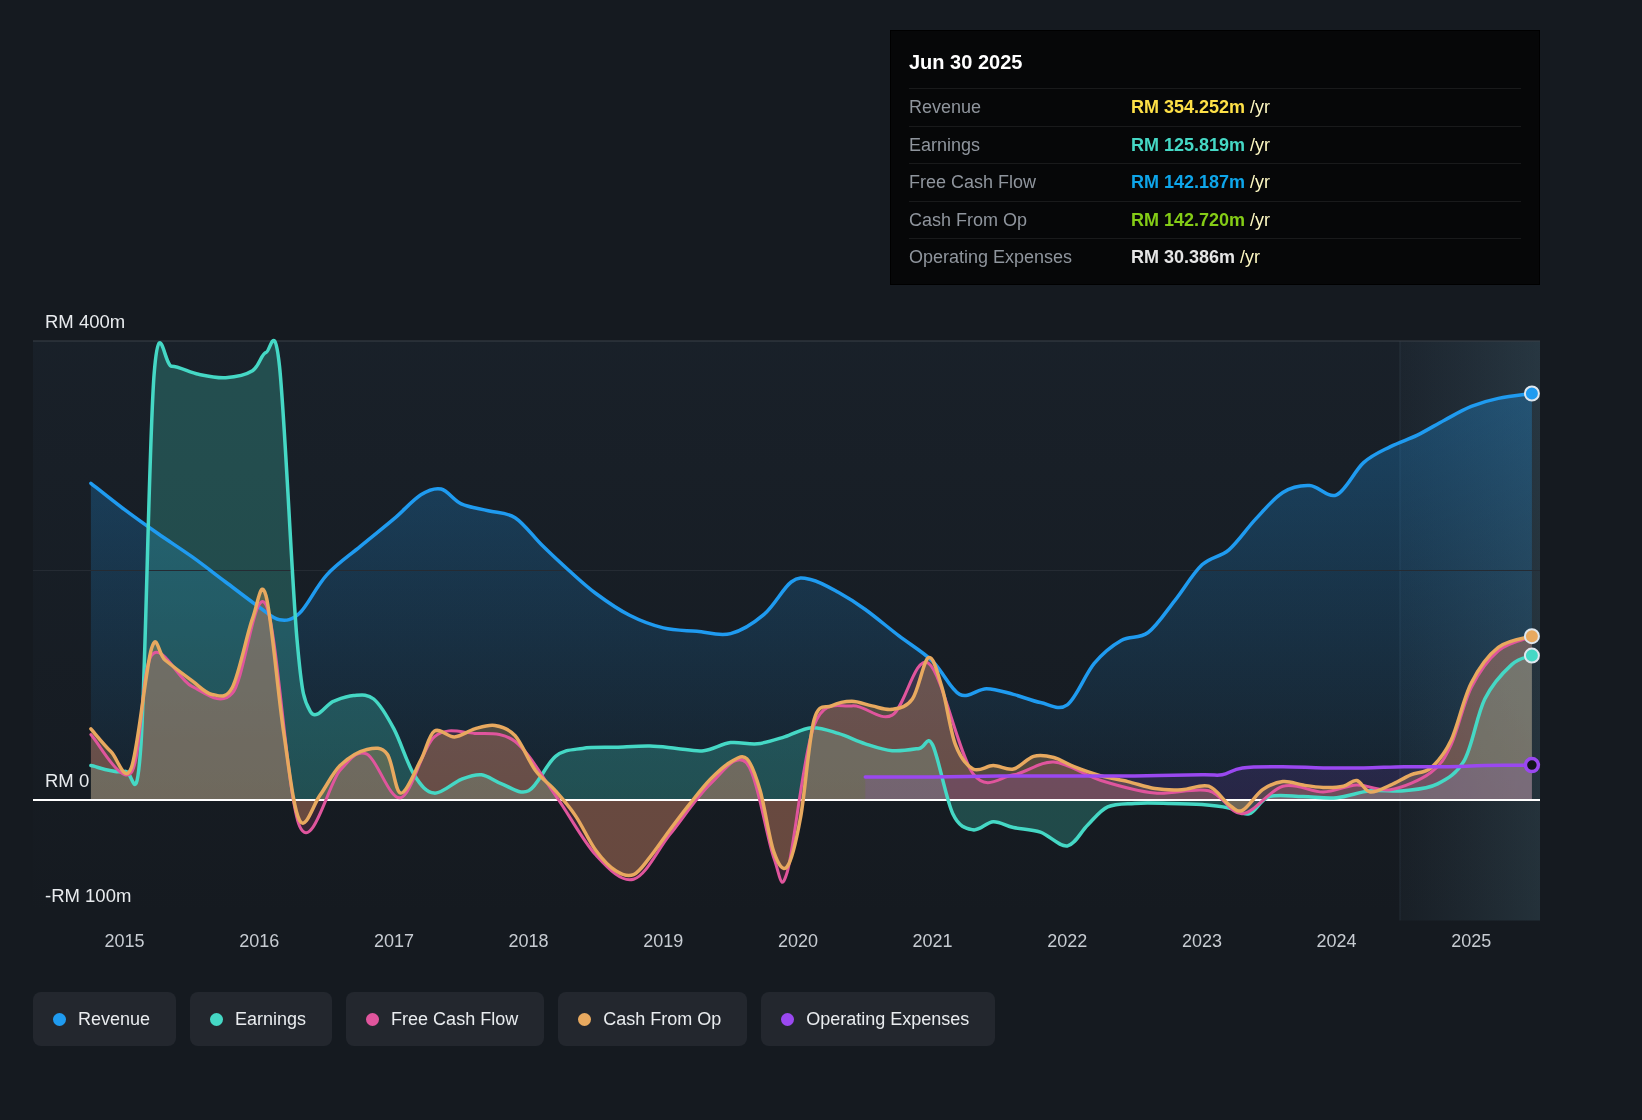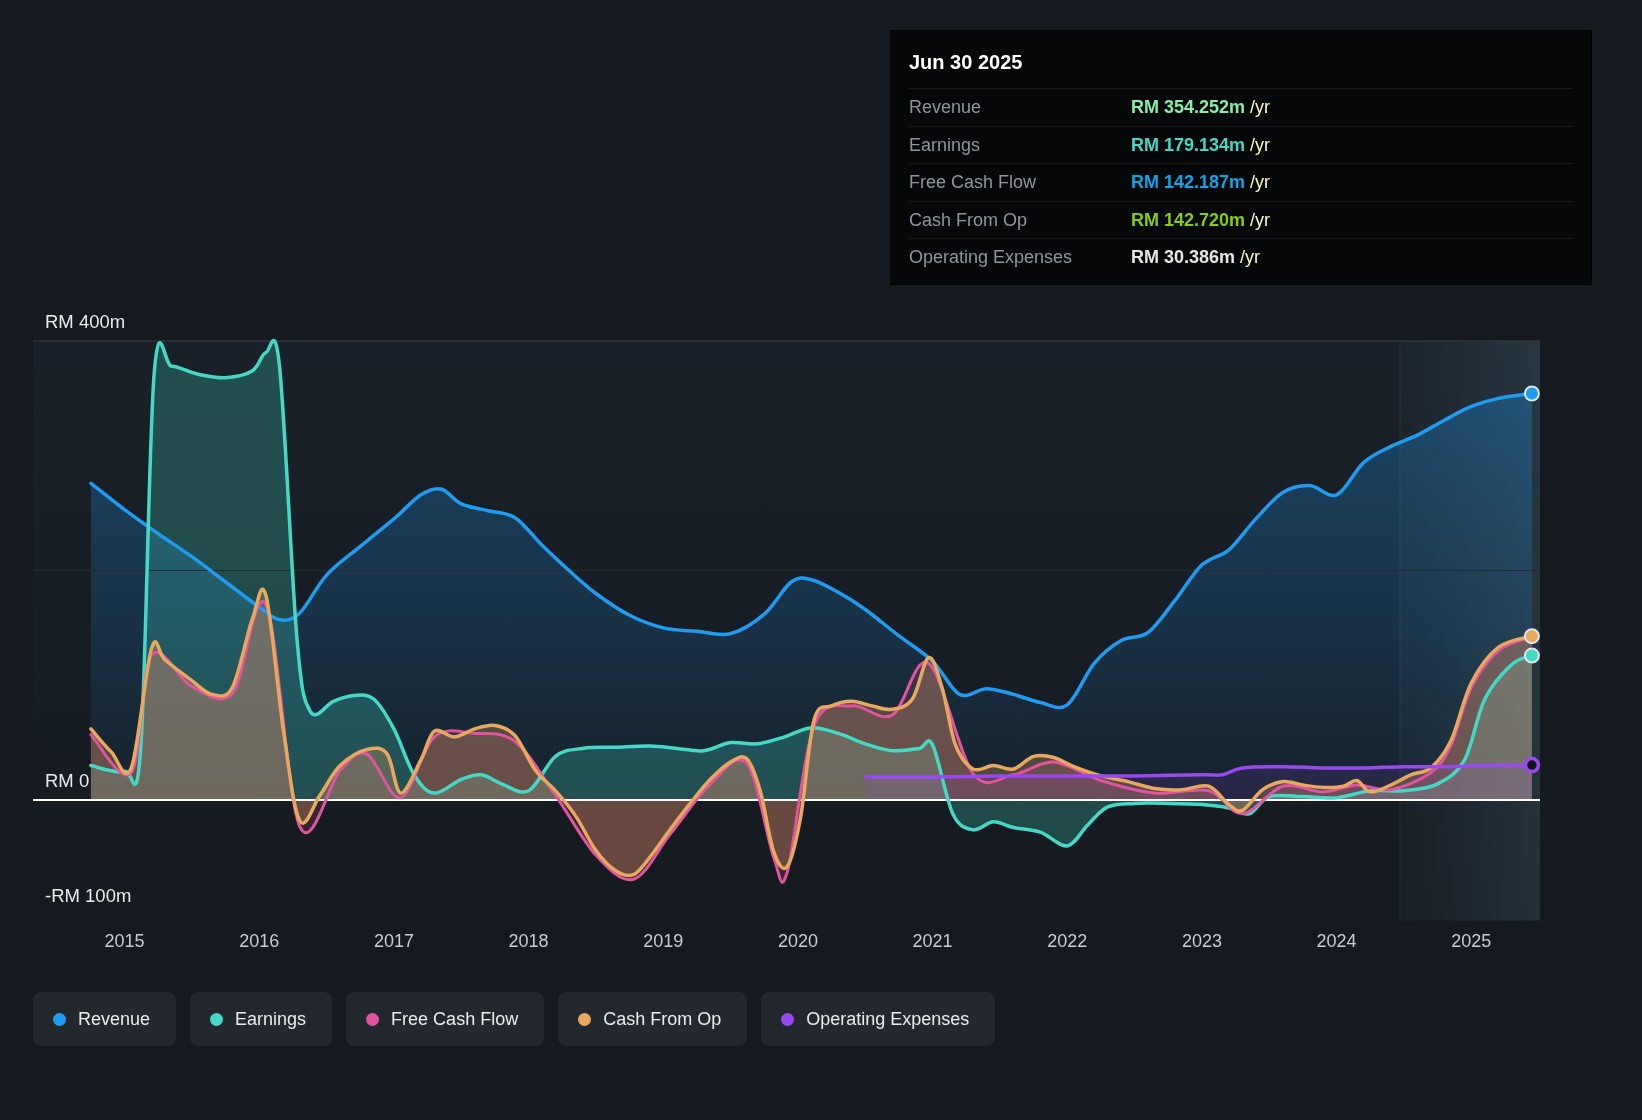--- a/index.html
+++ b/index.html
@@ -8,21 +8,21 @@
     background:#151a20;
     font-family:"Liberation Sans", sans-serif;
     position:relative;
   }
   .page{position:relative;width:1642px;height:1120px;}
   #chart-svg{position:absolute;left:0;top:0;}
   text{font-family:"Liberation Sans", sans-serif;}
 
   
   .tooltip{
-    position:absolute;left:890px;top:30px;width:702px;box-sizing:border-box;
+    position:absolute;left:890px;top:30px;width:650px;box-sizing:border-box;
     background:#060708;border:1px solid #000;
     padding:12px 18px 8px 18px;z-index:5;
   }
   .tt-title{font-size:20px;font-weight:700;color:#ffffff;padding:8px 0 14px 0;}
   .tt-row{display:flex;align-items:baseline;padding:7px 0;border-top:1px solid rgba(255,255,255,0.08);font-size:18px;line-height:1.25;}
   .tt-row.no-border{border-top:none;padding-top:0;}
   .tt-label{width:222px;flex:0 0 222px;color:#8f959d;}
   .tt-value b{font-weight:700;}
   .tt-suffix{color:#fef9c3;}
   .tt-margin-val{color:#ffffff;font-weight:700;}
@@ -104,26 +104,26 @@
           <text x="45" y="901.8" fill="#e8ebee" font-size="18.5">-RM 100m</text>
         </g>
     </svg>
   </div>
 
   <div class="tooltip">
     <div class="tt-title">Jun 30 2025</div>
 
     <div class="tt-row">
       <span class="tt-label">Revenue</span>
-      <span class="tt-value"><b style="color: #86efac;">RM 354.252m</b><span class="tt-suffix"> /yr</span></span>
+      <span class="tt-value"><b style="color: #fde047;">RM 354.252m</b><span class="tt-suffix"> /yr</span></span>
     </div>
 
     <div class="tt-row">
       <span class="tt-label">Earnings</span>
-      <span class="tt-value"><b style="color: rgb(69, 216, 197);">RM 179.134m</b><span class="tt-suffix"> /yr</span></span>
+      <span class="tt-value"><b style="color: rgb(69, 216, 197);">RM 125.819m</b><span class="tt-suffix"> /yr</span></span>
     </div>
 
 
     <div class="tt-row">
       <span class="tt-label">Free Cash Flow</span>
       <span class="tt-value"><b style="color: #0ea5e9;">RM 142.187m</b><span class="tt-suffix"> /yr</span></span>
     </div>
 
     <div class="tt-row">
       <span class="tt-label">Cash From Op</span>

